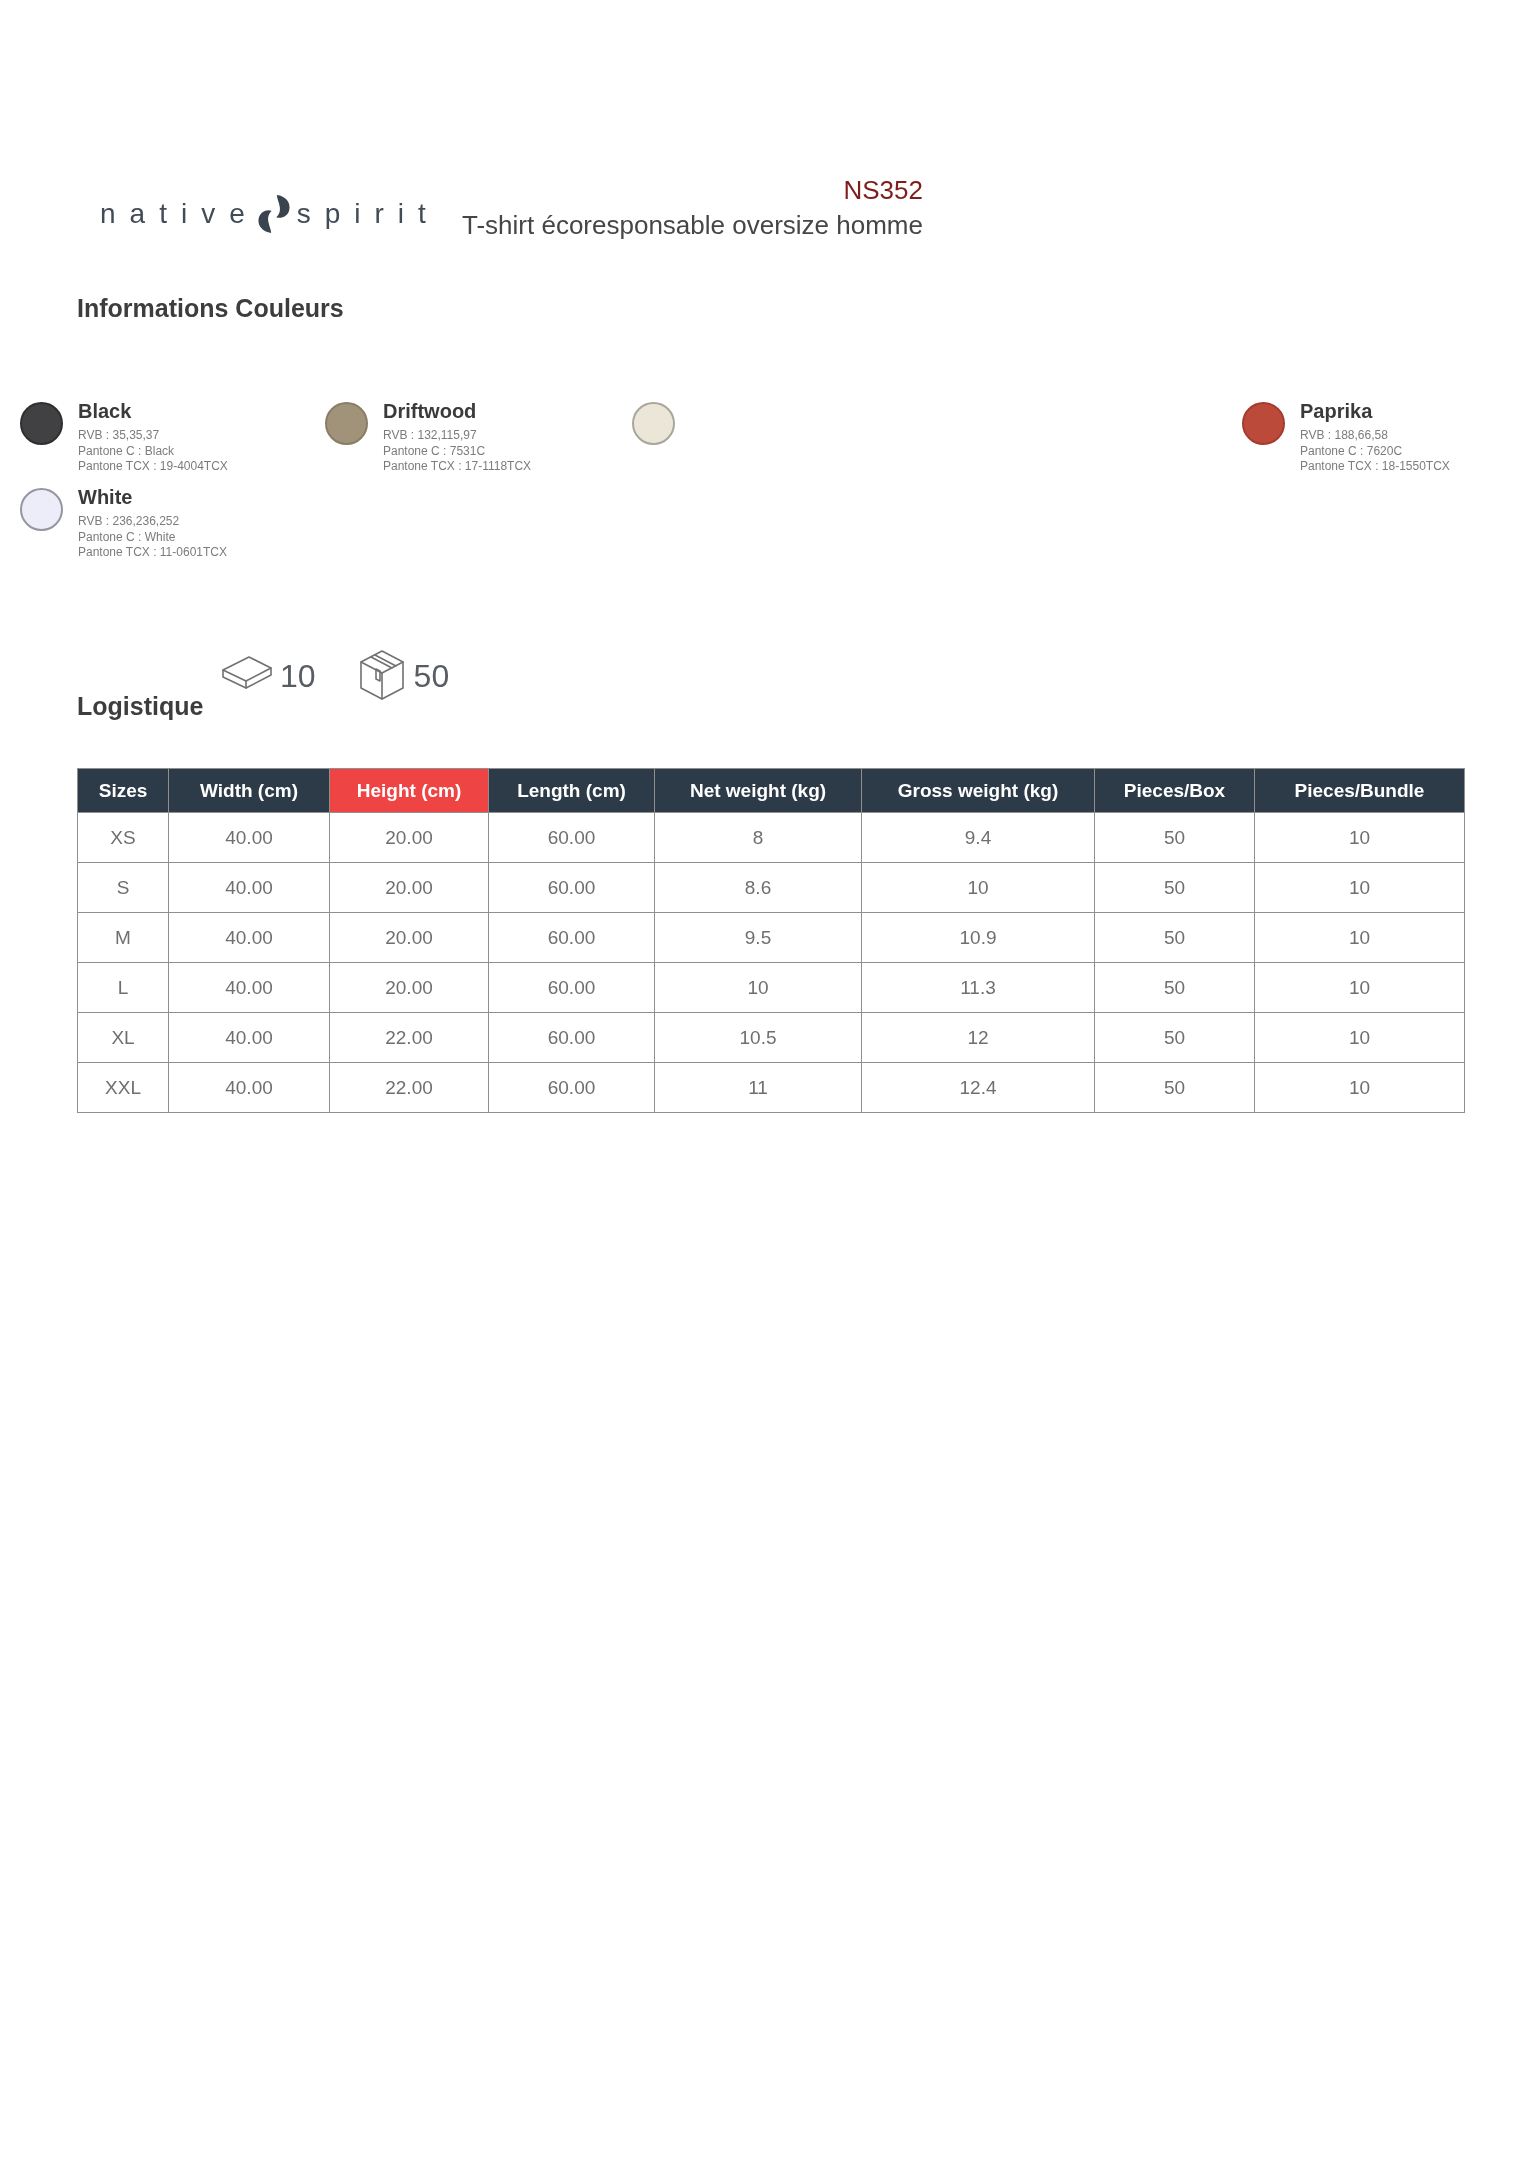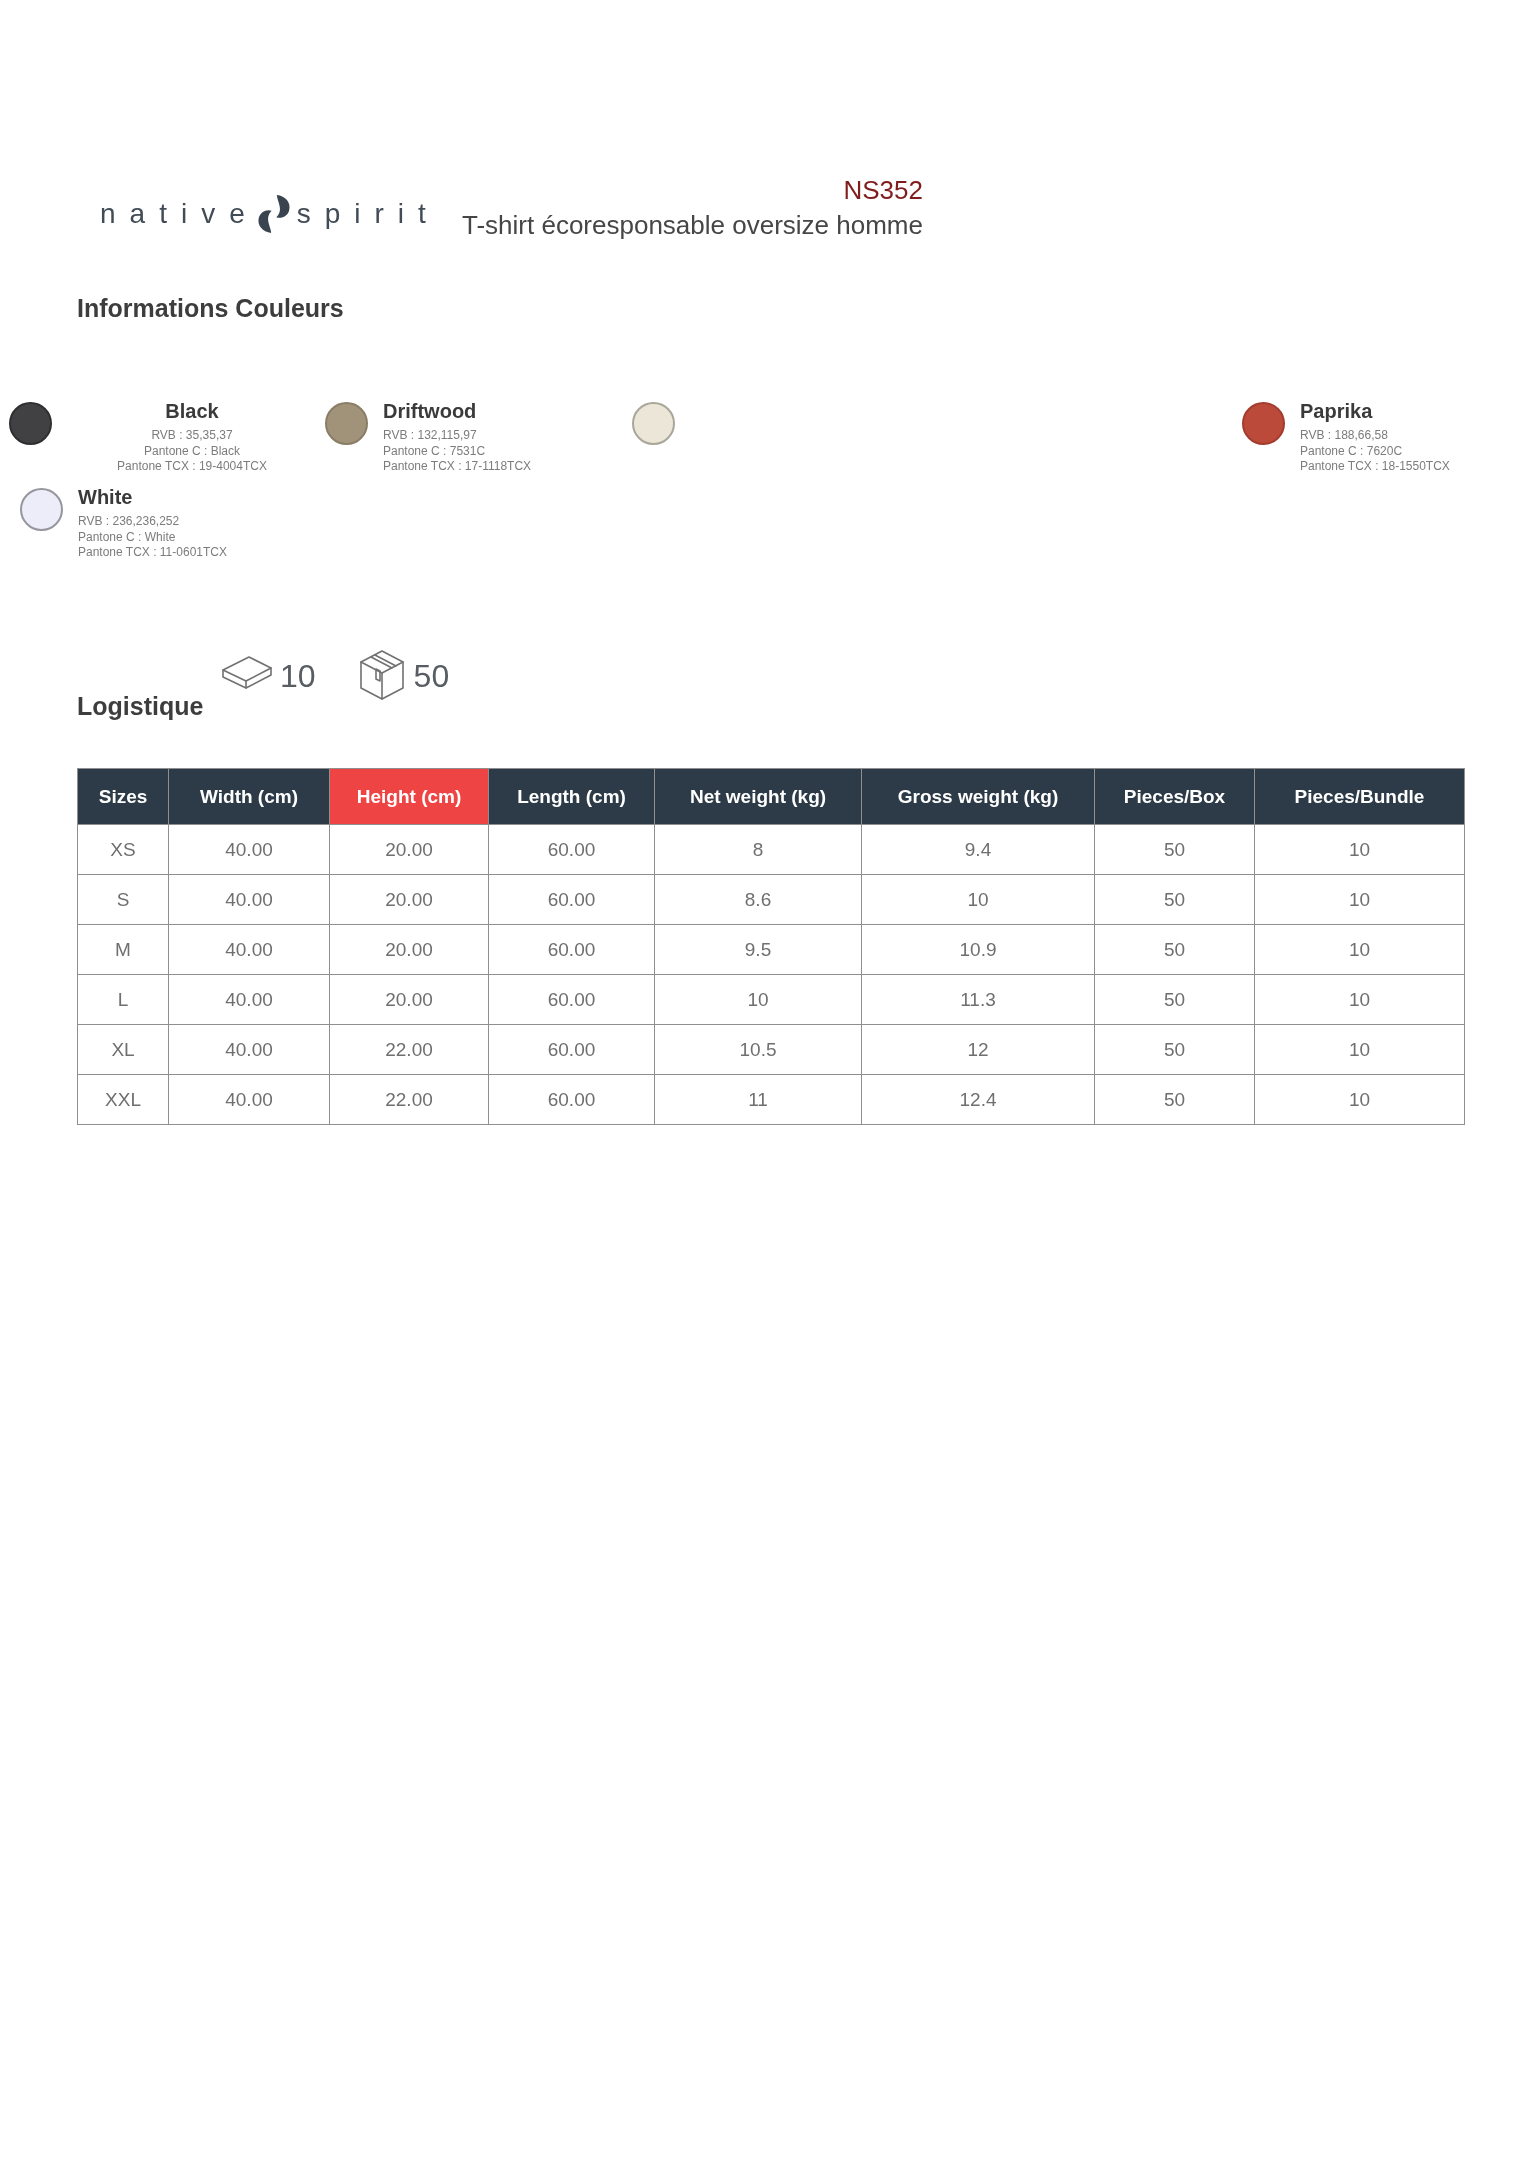--- a/index.html
+++ b/index.html
@@ -41,21 +41,21 @@
     position: absolute;
     font-size: 25px;
     font-weight: 700;
     color: #3d3d3d;
   }
   .heading-colors { left: 77px; top: 294px; }
   .heading-logistics { left: 77px; top: 692px; }
 
   
   .swatch-item { position: absolute; display: flex; align-items: flex-start; }
-  .pos-0 { left: 9px;   top: 400px; text-align: center; }
+  .pos-0 { left: 20px;   top: 400px; }
   .pos-1 { left: 325px;  top: 400px; }
   .pos-2 { left: 632px;  top: 400px; }
   .pos-3 { left: 935px;  top: 400px; }
   .pos-4 { left: 1242px; top: 400px; }
   .pos-5 { left: 20px;   top: 486px; }
   .swatch-circle {
     width: 43px; height: 43px;
     border-radius: 50%;
     border: 2px solid #555;
     background: #ccc;
@@ -79,21 +79,21 @@
     left: 77px; top: 768px;
     width: 1387px;
     border-collapse: collapse;
     table-layout: fixed;
   }
   .size-table th {
     background: #2c3b47;
     color: #ffffff;
     font-size: 19px;
     font-weight: 700;
-    height: 56px;
+    height: 44px;
     border: 1.5px solid #8f8f8f;
     text-align: center;
   }
   .size-table td {
     font-size: 19px;
     font-weight: 400;
     color: #6f6f6f;
     height: 50px;
     border: 1.5px solid #8f8f8f;
     text-align: center;

